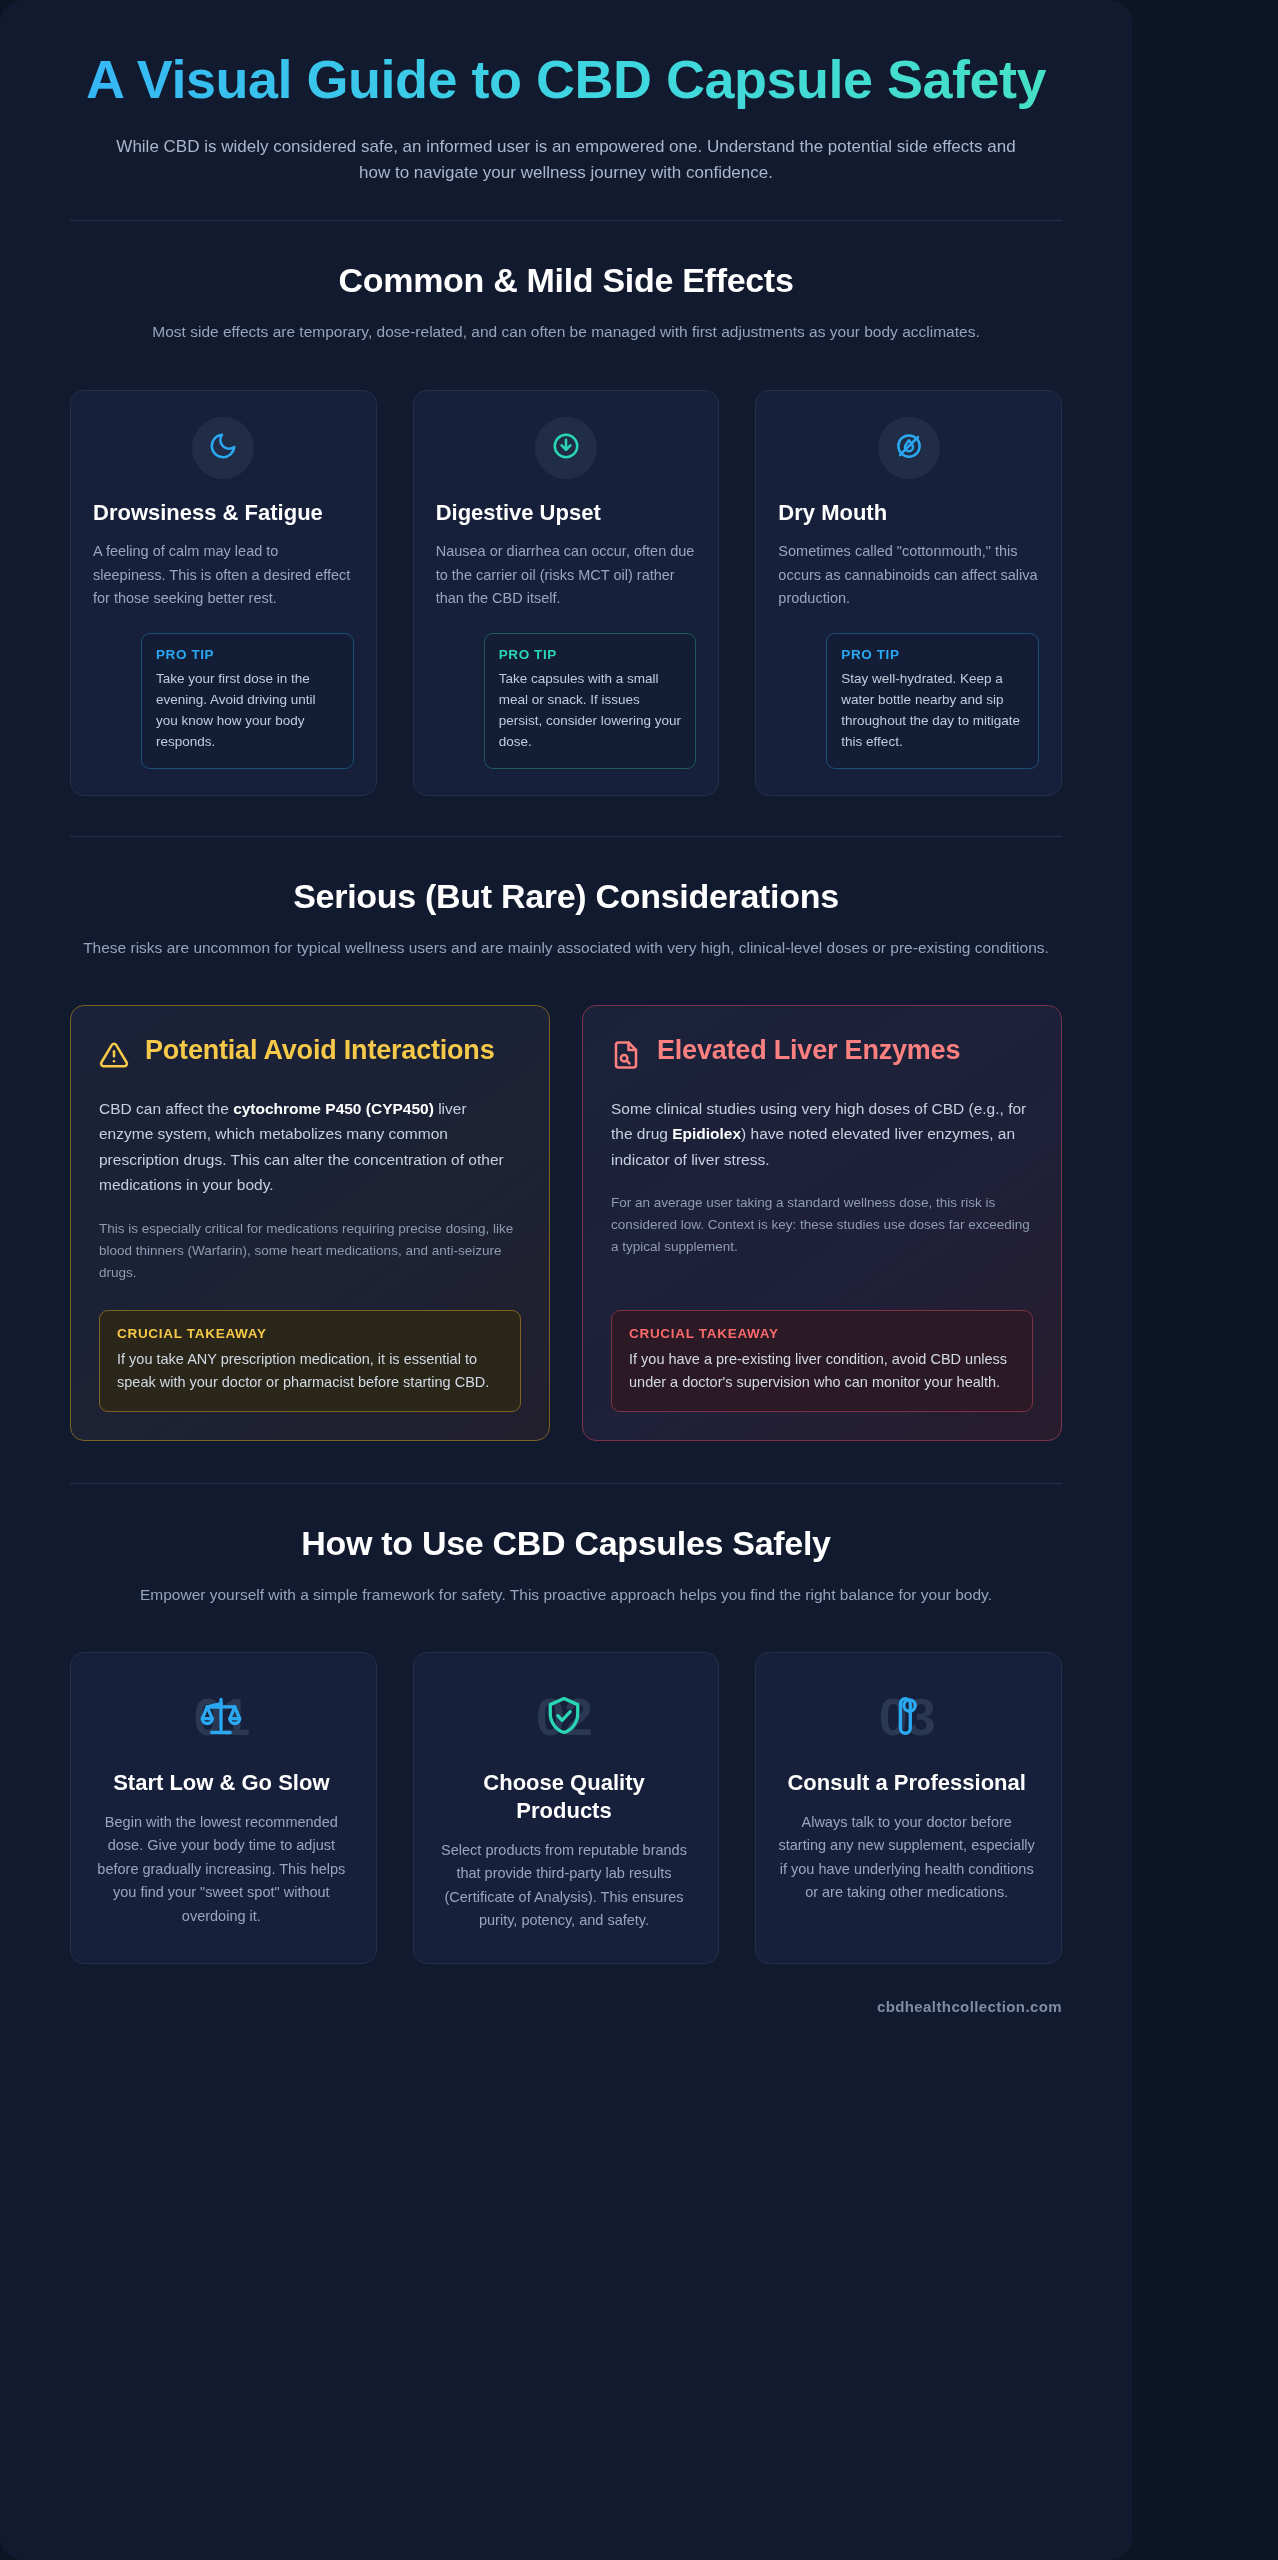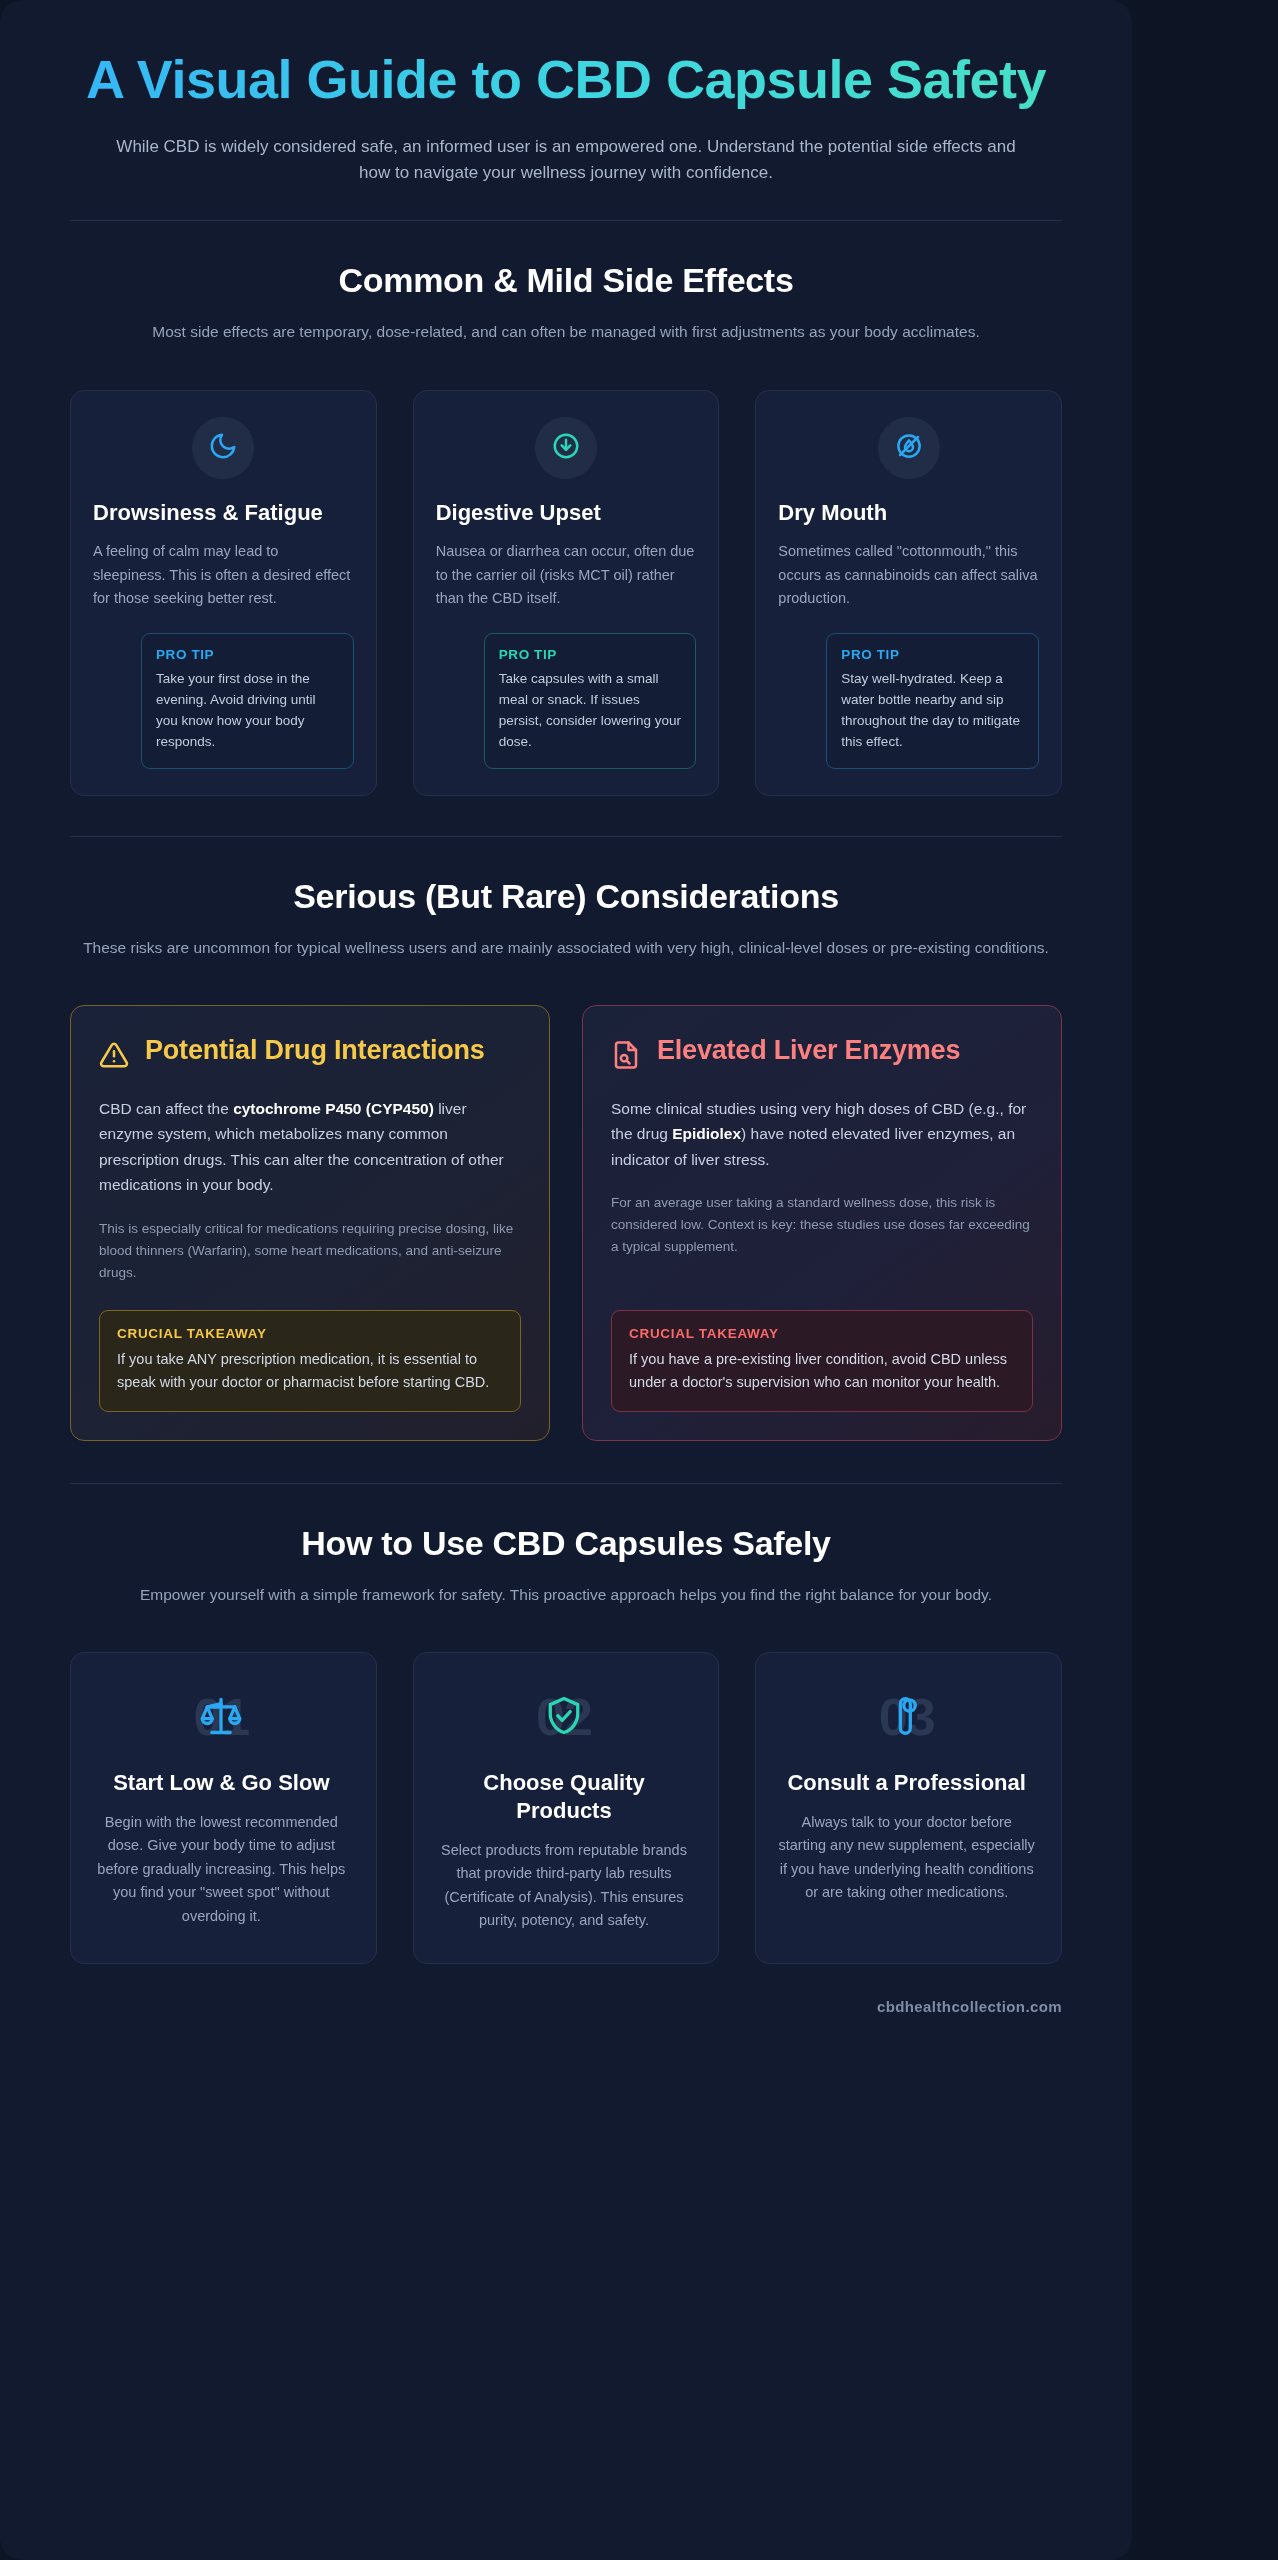--- a/index.html
+++ b/index.html
@@ -298,21 +298,21 @@
 
       <div class="bigcard warn">
         <div class="bc-head">
           <span class="glyph">
             <svg width="30" height="30" viewBox="0 0 24 24" fill="none" stroke="#f7c948" stroke-width="2" stroke-linecap="round" stroke-linejoin="round">
               <path d="M10.3 3.9 1.9 18a2 2 0 0 0 1.7 3h16.8a2 2 0 0 0 1.7-3L13.7 3.9a2 2 0 0 0-3.4 0z"></path>
               <path d="M12 9v4"></path>
                 <path d="M12 17h.01"></path>
             </svg>
           </span>
-          <h3>Potential Drug Interactions</h3>
+          <h3>Potential Avoid Interactions</h3>
         </div>
         <div class="bc-p"><span>CBD can affect the </span><b>cytochrome P450 (CYP450)</b><span> liver enzyme system, which metabolizes many common prescription drugs. This can alter the concentration of other medications in your body.</span></div>
         <div class="bc-small">This is especially critical for medications requiring precise dosing, like blood thinners (Warfarin), some heart medications, and anti-seizure drugs.</div>
         <div class="takeaway ta-warn">
           <div class="label">CRUCIAL TAKEAWAY</div>
           <div class="text">If you take ANY prescription medication, it is essential to speak with your doctor or pharmacist before starting CBD.</div>
         </div>
       </div>
 
       <div class="bigcard danger">

